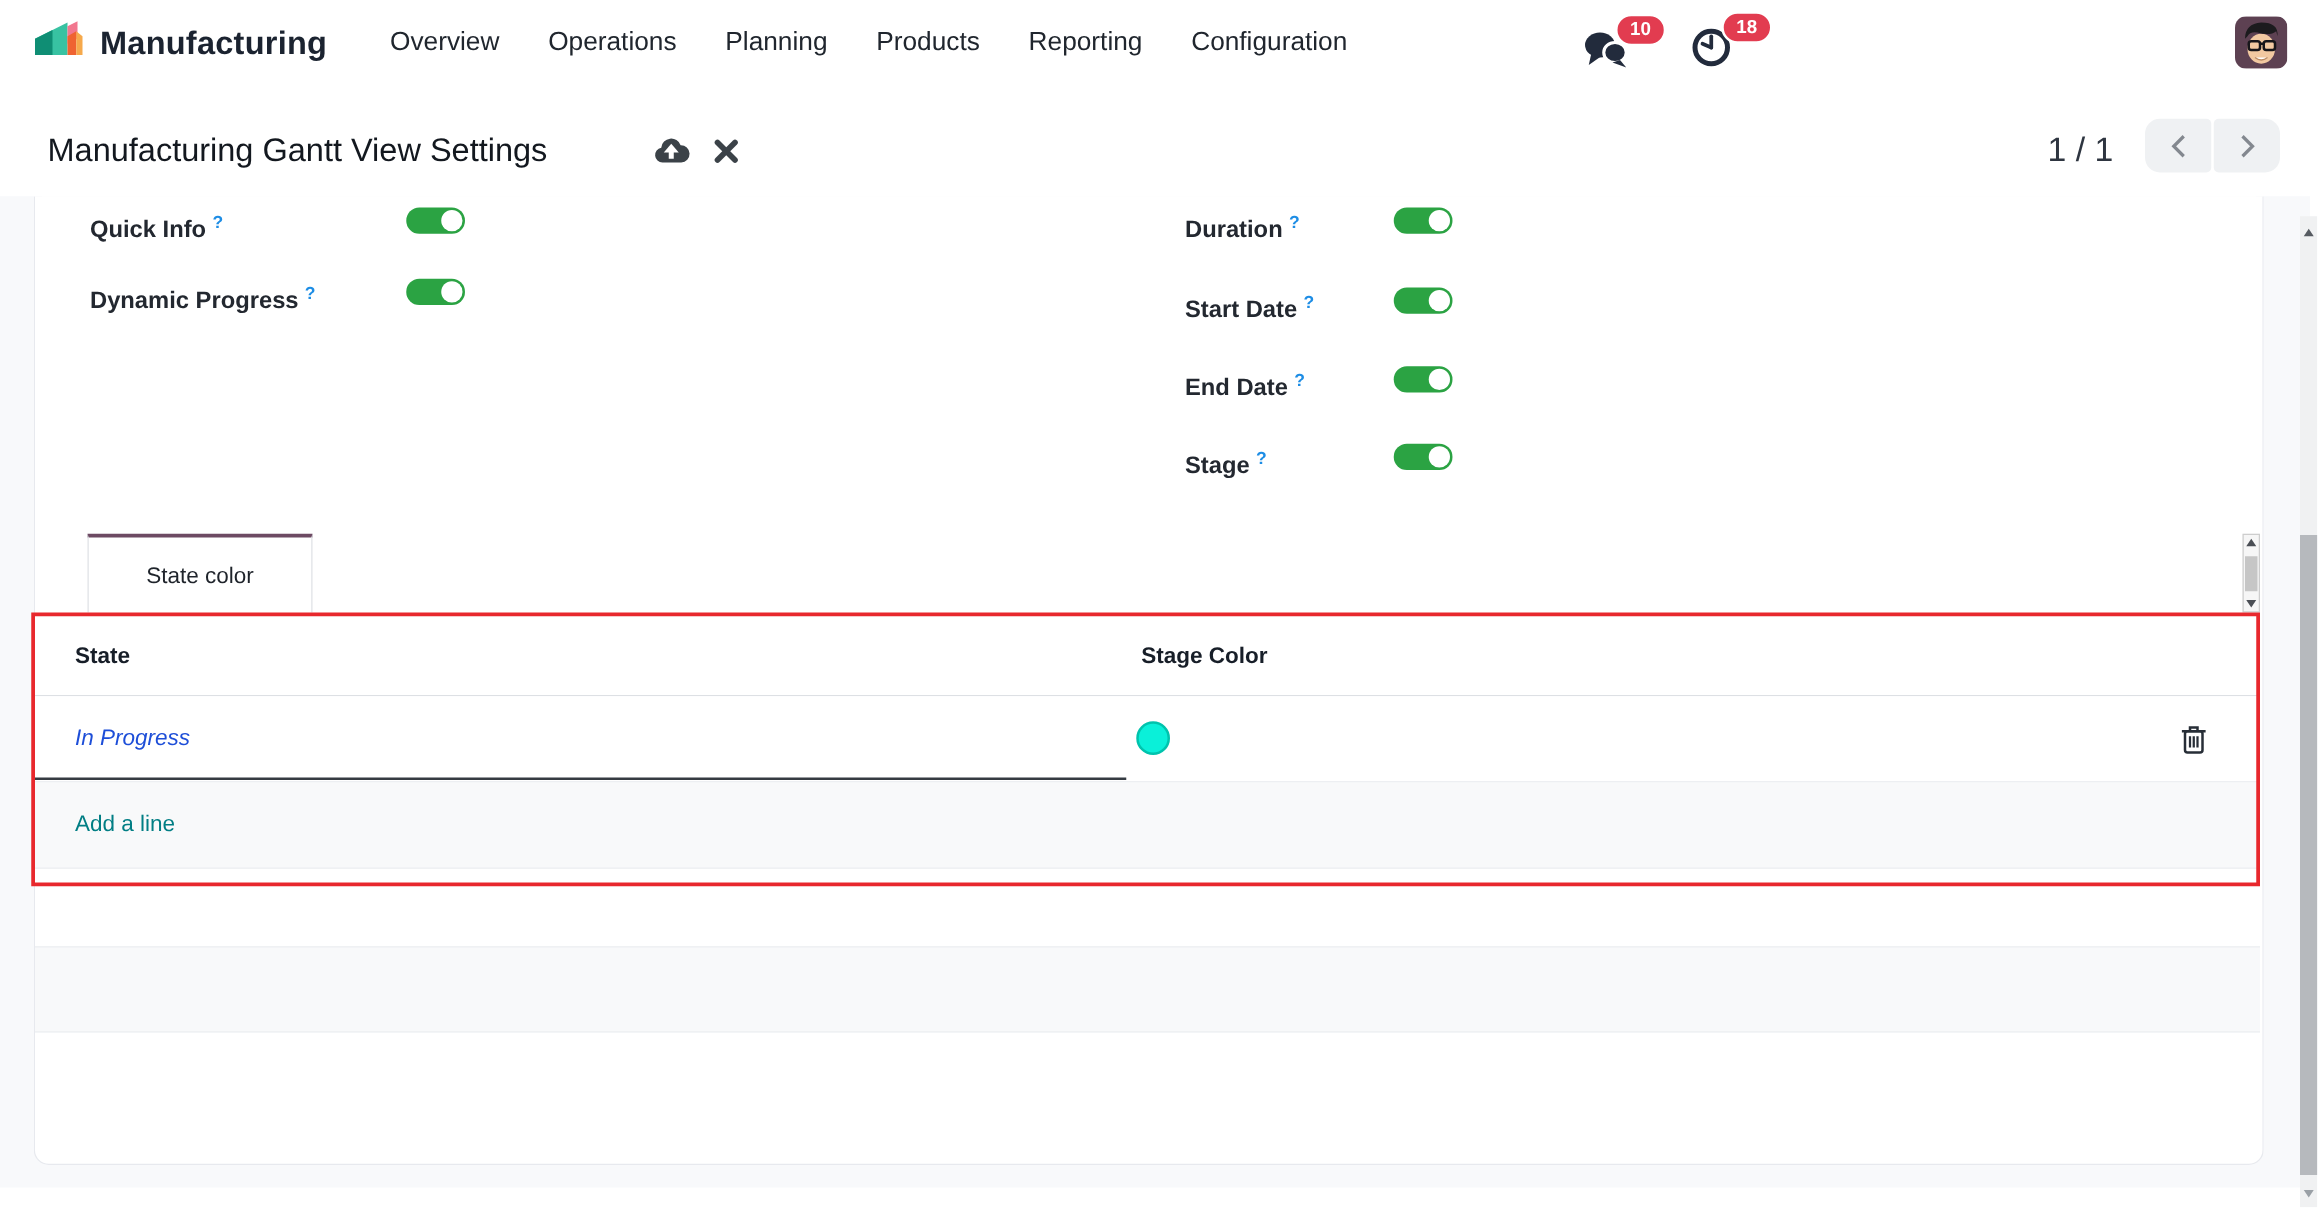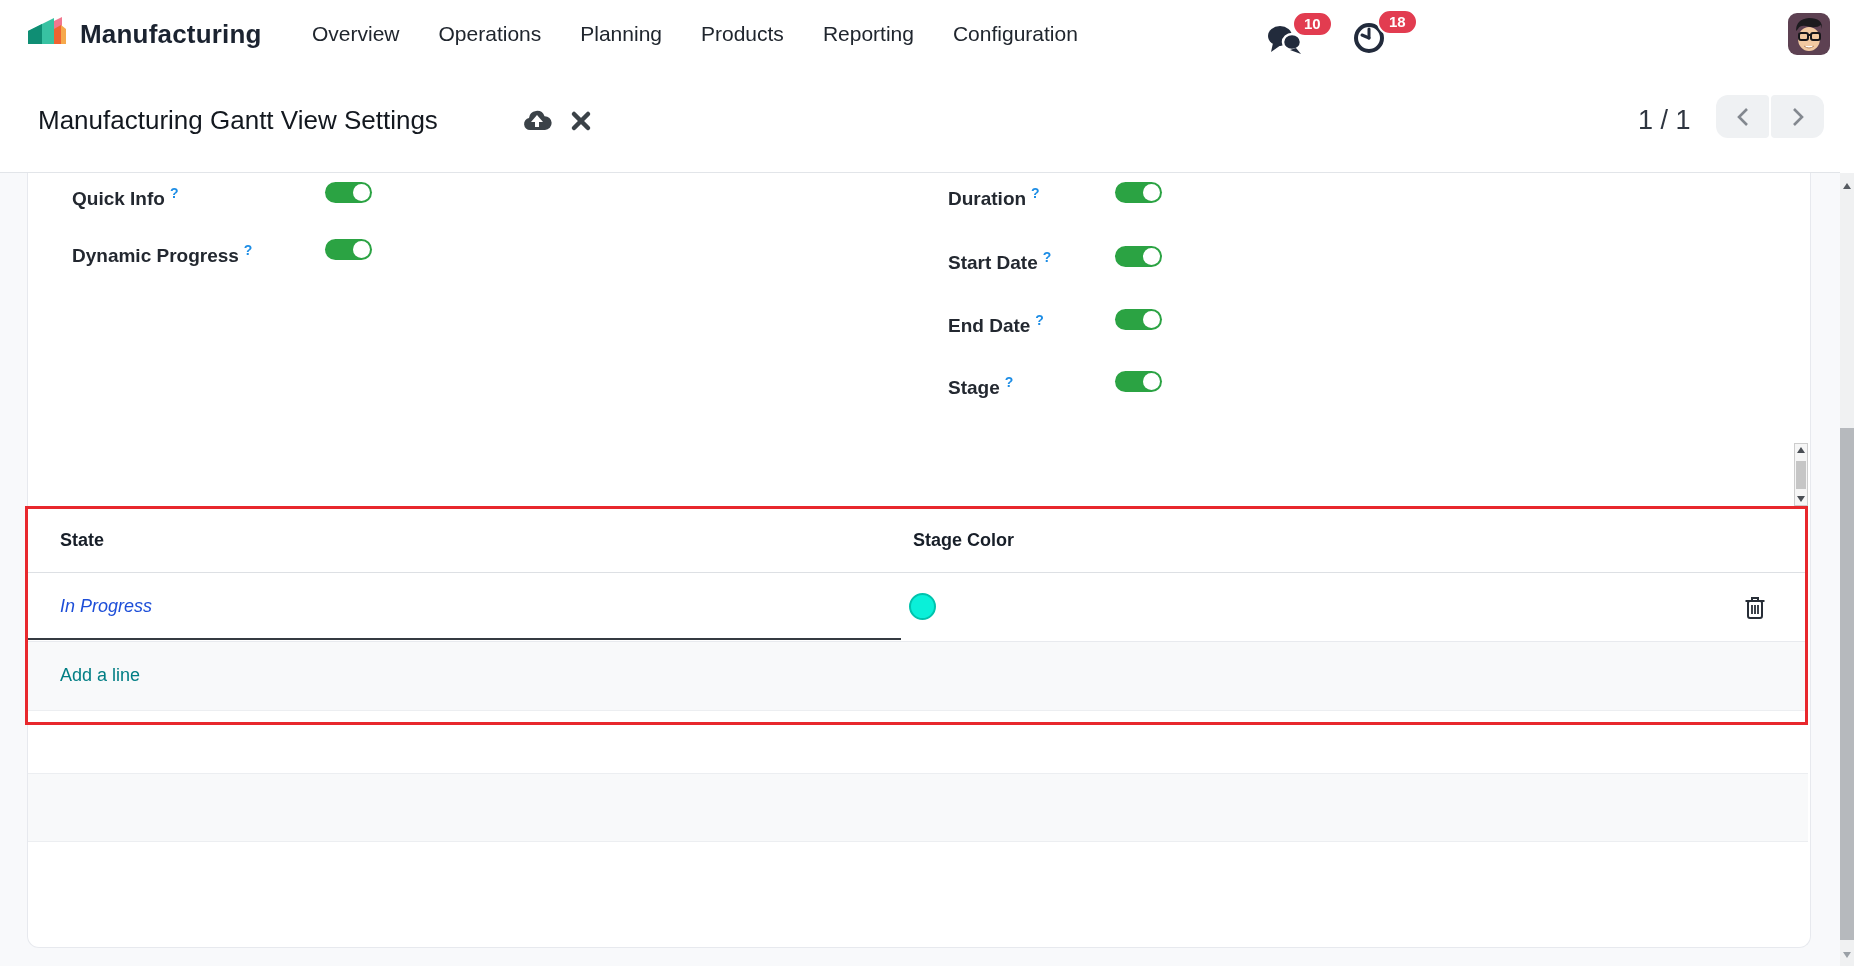--- a/index.html
+++ b/index.html
@@ -27,21 +27,21 @@
   .cp-save{position:absolute;left:522px;top:40px;cursor:pointer;}
   .cp-discard{position:absolute;left:570px;top:42px;cursor:pointer;}
   .pager-value{position:absolute;left:1638px;top:34px;height:36px;line-height:36px;font-size:27px;color:#2e3540;}
   .pager-btns{position:absolute;left:1716px;top:27px;display:flex;gap:2px;}
   .pager-btn{width:53px;height:43px;background:#eff1f3;display:flex;align-items:center;
              justify-content:center;cursor:pointer;}
   .pager-btn.prev{border-radius:12px 4px 4px 12px;}
   .pager-btn.next{border-radius:4px 12px 12px 4px;}
 
   
-  .content{position:absolute;left:0;top:173px;width:1848px;height:793px;background:#f8f9fb;padding-left:10px;}
+  .content{position:absolute;left:0;top:157px;width:1848px;height:793px;background:#f8f9fb;padding-left:10px;}
   .sheet{position:absolute;left:27px;top:0;width:1784px;height:775px;background:#fff;
          border:1px solid #e7e9ee;border-top:none;border-radius:0 0 12px 12px;}
 
   .field-label{position:absolute;height:26px;line-height:26px;font-size:19px;font-weight:700;color:#232830;}
   .field-label sup{font-size:14px;font-weight:700;color:#1d8de5;margin-left:5px;}
   .toggle{position:absolute;width:47px;height:21px;border-radius:11px;background:#2ba343;cursor:pointer;}
   .toggle .knob{position:absolute;right:2px;top:2px;width:17px;height:17px;border-radius:50%;background:#fff;}
 
   .tab{position:absolute;left:70px;top:270px;width:180px;height:63px;background:#fff;
        border-top:3px solid #6d4a63;border-left:1px solid #dfe2e6;border-right:1px solid #dfe2e6;
@@ -210,20 +210,21 @@
         <span class="knob"></span>
       </div>
 
     <div class="field-label" style="left:948px;top:196px;">
       <span>Stage</span><sup>?</sup>
     </div>
     <div class="toggle" style="left:1115px;top:198px;">
         <span class="knob"></span>
       </div>
 
+    <div class="tab">State color</div>
 
     <div class="tbl-header">
       <div class="h-state">State</div>
       <div class="h-color">Stage Color</div>
     </div>
 
     <div class="tbl-row">
       <div class="cell-state">In Progress</div>
       <div class="cell-underline"></div>
       <div class="color-dot"></div>

